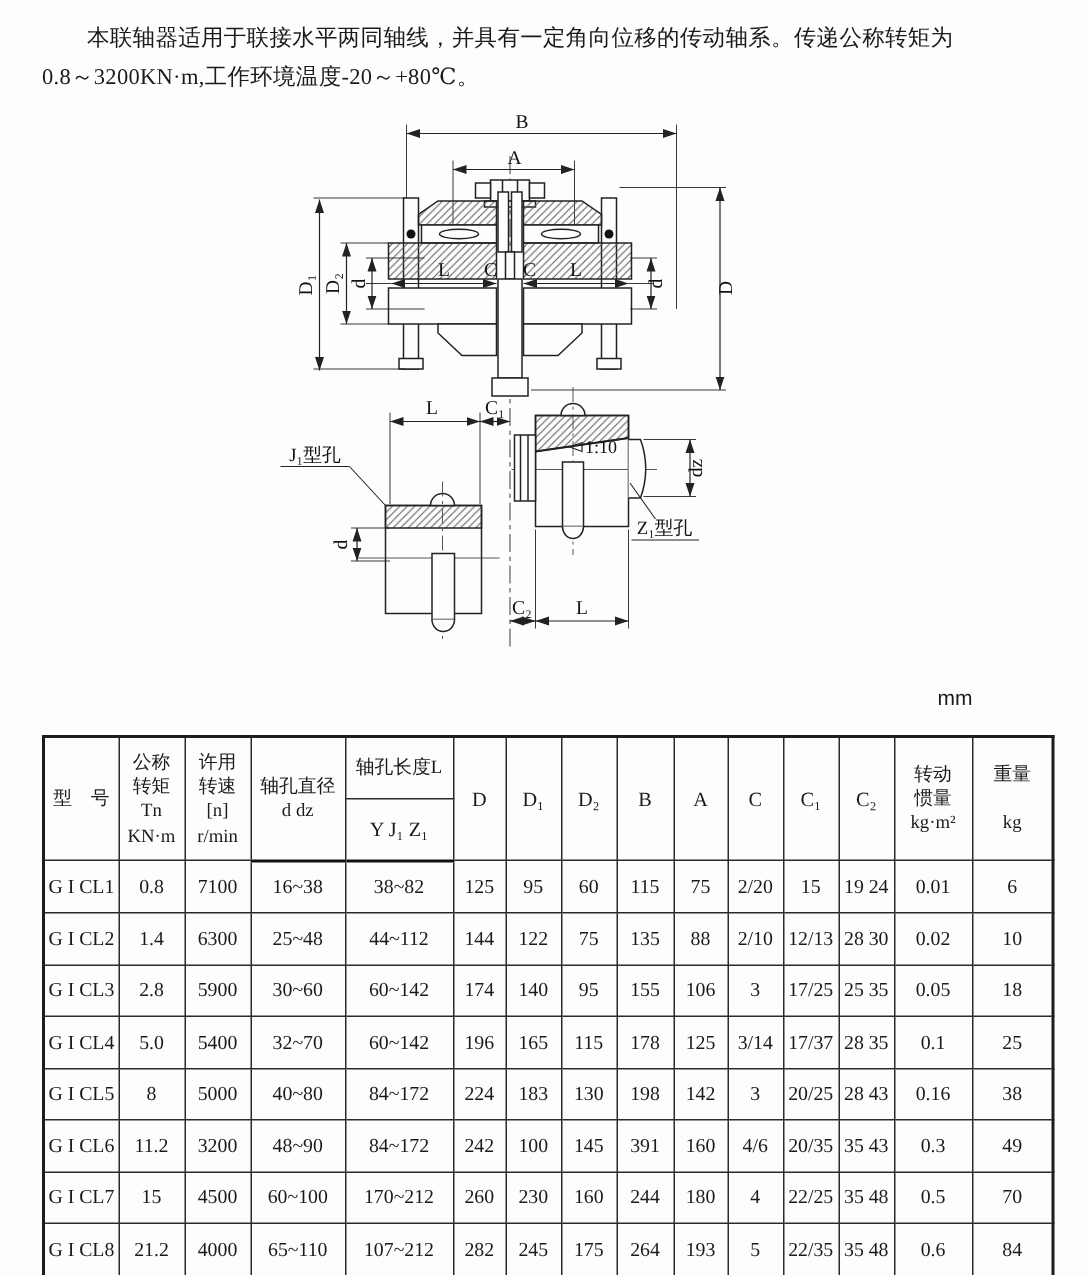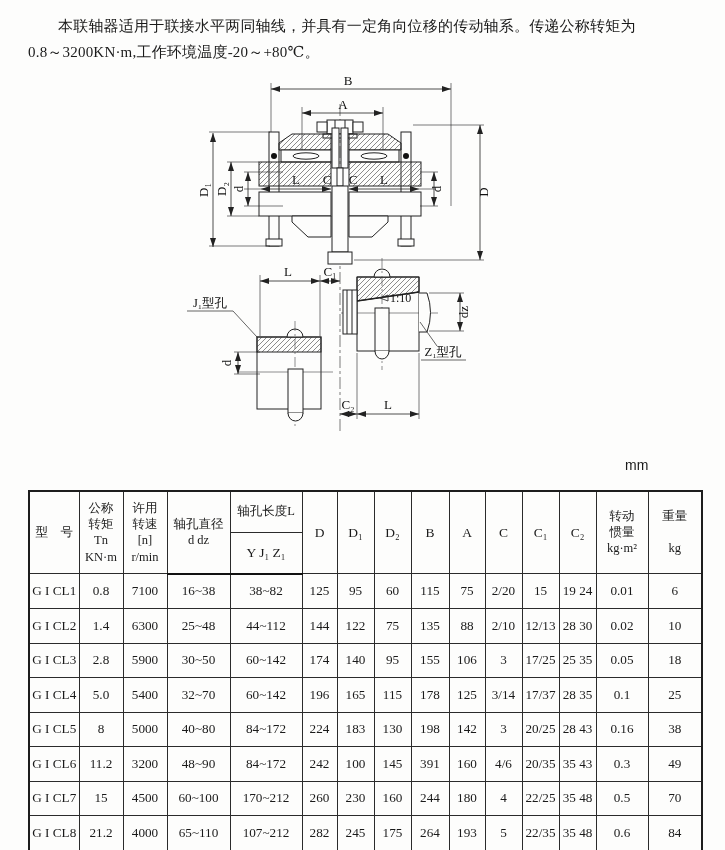--- a/index.html
+++ b/index.html
@@ -314,21 +314,21 @@
         <td>2/10</td>
         <td>12/13</td>
         <td>28 30</td>
         <td>0.02</td>
         <td>10</td>
       </tr>
       <tr>
         <td>G I CL3</td>
         <td>2.8</td>
         <td>5900</td>
-        <td>30~50</td>
+        <td>30~60</td>
         <td>60~142</td>
         <td>174</td>
         <td>140</td>
         <td>95</td>
         <td>155</td>
         <td>106</td>
         <td>3</td>
         <td>17/25</td>
         <td>25 35</td>
         <td>0.05</td>

